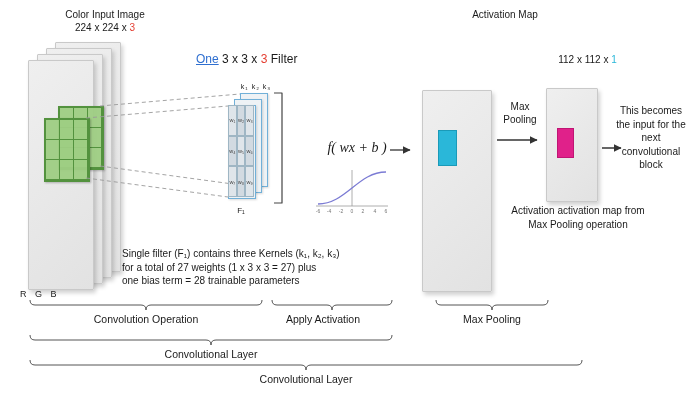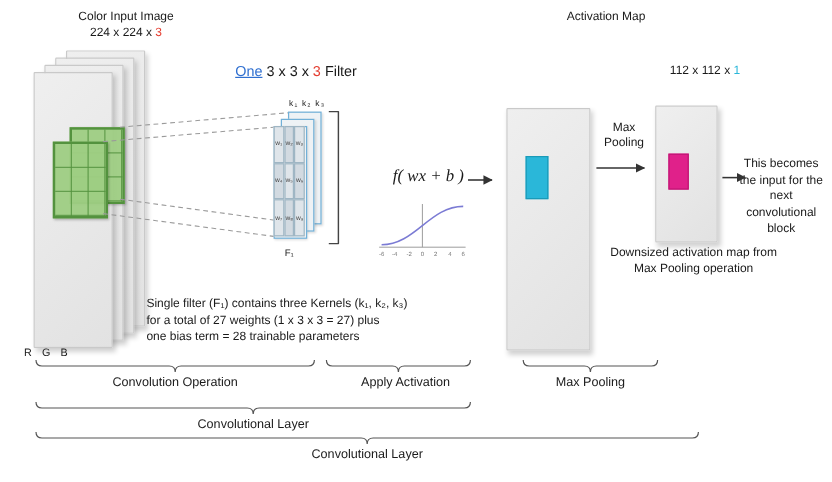--- a/index.html
+++ b/index.html
@@ -79,32 +79,32 @@
   <div class="sheet" style="left:422px;top:90px;width:68px;height:200px"></div>
   <div class="cell" style="left:438px;top:130px;width:17px;height:34px;background:#2ab7d9;border:1px solid #1a9ab8"></div>
 
   <div class="lbl" style="left:497px;top:100px;width:46px">Max Pooling</div>
 
   <div class="lbl" style="left:540px;top:53px;width:95px">
     <span>112 x 112 x </span><span class="accent-cyan">1</span>
   </div>
   <div class="sheet" style="left:546px;top:88px;width:50px;height:112px"></div>
   <div class="cell" style="left:557px;top:128px;width:15px;height:28px;background:#e0218a;border:1px solid #c01574"></div>
-  <div class="note" style="left:503px;top:204px;width:150px;text-align:center">Downsized activation map from Max Pooling operation</div>
+  <div class="note" style="left:503px;top:204px;width:150px;text-align:center">Activation activation map from Max Pooling operation</div>
 
-  <div class="note" style="left:612px;top:130px;width:78px;text-align:center">This becomes the input for the next convolutional block</div>
+  <div class="note" style="left:612px;top:104px;width:78px;text-align:center">This becomes the input for the next convolutional block</div>
 
   <div class="note" style="left:122px;top:247px;width:290px">
     <div>Single filter (F₁) contains three Kernels (k₁, k₂, k₃)</div>
     <div>for a total of 27 weights  (1 x 3 x 3 = 27)  plus</div>
     <div>one bias term = 28 trainable parameters</div>
   </div>
 
   <div class="lbl" style="left:66px;top:313px;width:160px;font-size:10.5px">Convolution Operation</div>
-  <div class="lbl" style="left:278px;top:313px;width:120px;font-size:10.5px">Apply Activation</div>
+  <div class="lbl" style="left:263px;top:313px;width:120px;font-size:10.5px">Apply Activation</div>
   <div class="lbl" style="left:432px;top:313px;width:120px;font-size:10.5px">Max Pooling</div>
   <div class="lbl" style="left:131px;top:348px;width:160px;font-size:10.5px">Convolutional Layer</div>
   <div class="lbl" style="left:226px;top:373px;width:160px;font-size:10.5px">Convolutional Layer</div>
 
   <svg class="overlay" width="693" height="402" viewBox="0 0 693 402">
     <defs>
       <marker id="arrow" markerWidth="7" markerHeight="7" refX="5.5" refY="3" orient="auto">
         <path d="M0,0 L6,3 L0,6 z" fill="#333"></path>
       </marker>
     </defs>

